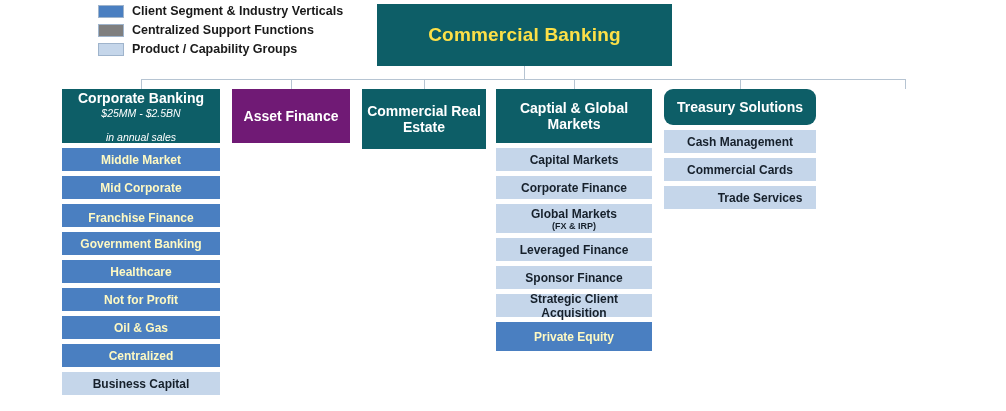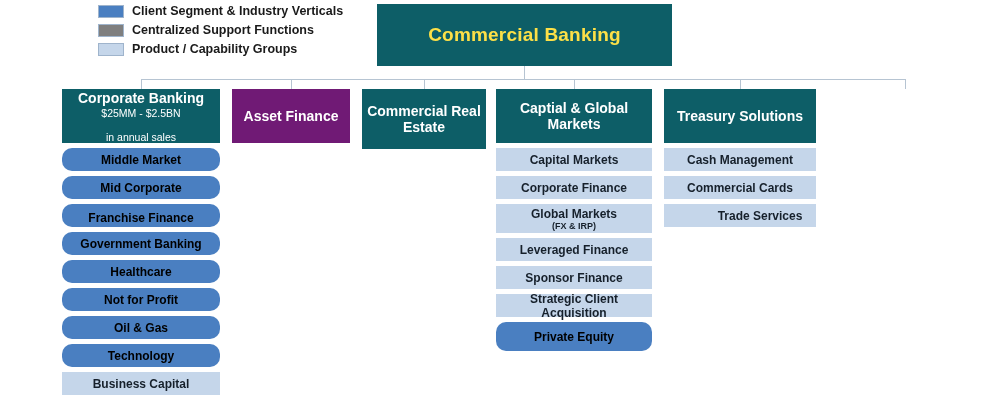--- a/index.html
+++ b/index.html
@@ -48,33 +48,33 @@
   .chart{position:absolute;left:0;top:0;width:1006px;height:411px;}
   .column{position:absolute;top:89px;}
 
   .col-head{
     background:#0d5e67;color:#ffffff;
     display:flex;flex-direction:column;align-items:center;justify-content:center;
     text-align:center;box-sizing:border-box;padding:3px 4px;
   }
   .col-head-title{font-size:14px;font-weight:bold;line-height:16px;}
   .col-head-sub{
-    font-size:10.5px;line-height:12px;
+    font-size:10.5px;font-style:italic;line-height:12px;
     margin-top:1px;font-weight:normal;
   }
 
   .node{
     margin-top:5px;box-sizing:border-box;
     display:flex;flex-direction:column;align-items:center;justify-content:center;
     text-align:center;padding:2px 3px;
   }
   .node-label{font-size:12px;font-weight:bold;line-height:14px;}
   .node-sub{font-size:9px;font-weight:bold;line-height:10px;}
 
-  .t-seg{background:#4a7fc1;color:#000000;border-radius:10px;}
+  .t-seg{background:#4a7fc1;color:#fef9c3;}
   .t-prod{background:#c5d6ea;color:#16202b;}
   .t-supp{background:#7f7f7f;color:#ffffff;}
 </style>
 </head>
 <body>
 
 <div class="legend">
   <div class="legend-row">
     <span class="legend-swatch" style="background: rgb(74, 127, 193);"></span>
     <span class="legend-label">Client Segment &amp; Industry Verticals</span>
@@ -119,21 +119,21 @@
       <div class="node t-seg" style="min-height: 23px; height: 23px;">
         <div class="node-label">Healthcare</div>
       </div>
       <div class="node t-seg" style="min-height: 23px; height: 23px;">
         <div class="node-label">Not for Profit</div>
       </div>
       <div class="node t-seg" style="min-height: 23px; height: 23px;">
         <div class="node-label">Oil &amp; Gas</div>
       </div>
       <div class="node t-seg" style="min-height: 23px; height: 23px;">
-        <div class="node-label">Technology</div>
+        <div class="node-label">Centralized</div>
       </div>
       <div class="node t-prod" style="min-height: 23px; height: 23px;">
         <div class="node-label">Business Capital</div>
       </div>
     </div>
     <div class="conn-drop" style="left: 291px;"></div>
     <div class="column" style="left: 232px; width: 118px;">
       <div class="col-head" style="height: 54px; background: #701a75;">
         <div class="col-head-title">Asset Finance</div>
       </div>
@@ -167,21 +167,21 @@
       </div>
       <div class="node t-prod" style="min-height: 23px; height: 23px;">
         <div class="node-label">Strategic Client Acquisition</div>
       </div>
       <div class="node t-seg" style="min-height: 23px; height: 29px;">
         <div class="node-label">Private Equity</div>
       </div>
     </div>
     <div class="conn-drop" style="left: 740px;"></div>
     <div class="column" style="left: 664px; width: 152px;">
-      <div class="col-head" style="height: 54px; background: rgb(13, 94, 103);">
+      <div class="col-head" style="height: 36px; background: rgb(13, 94, 103); border-radius: 9px;">
         <div class="col-head-title">Treasury Solutions</div>
       </div>
       <div class="node t-prod" style="min-height: 23px; height: 23px;">
         <div class="node-label">Cash Management</div>
       </div>
       <div class="node t-prod" style="min-height: 23px; height: 23px;">
         <div class="node-label">Commercial Cards</div>
       </div>
       <div class="node t-prod" style="min-height: 23px; height: 23px; padding-left: 43px;">
         <div class="node-label">Trade Services</div>

